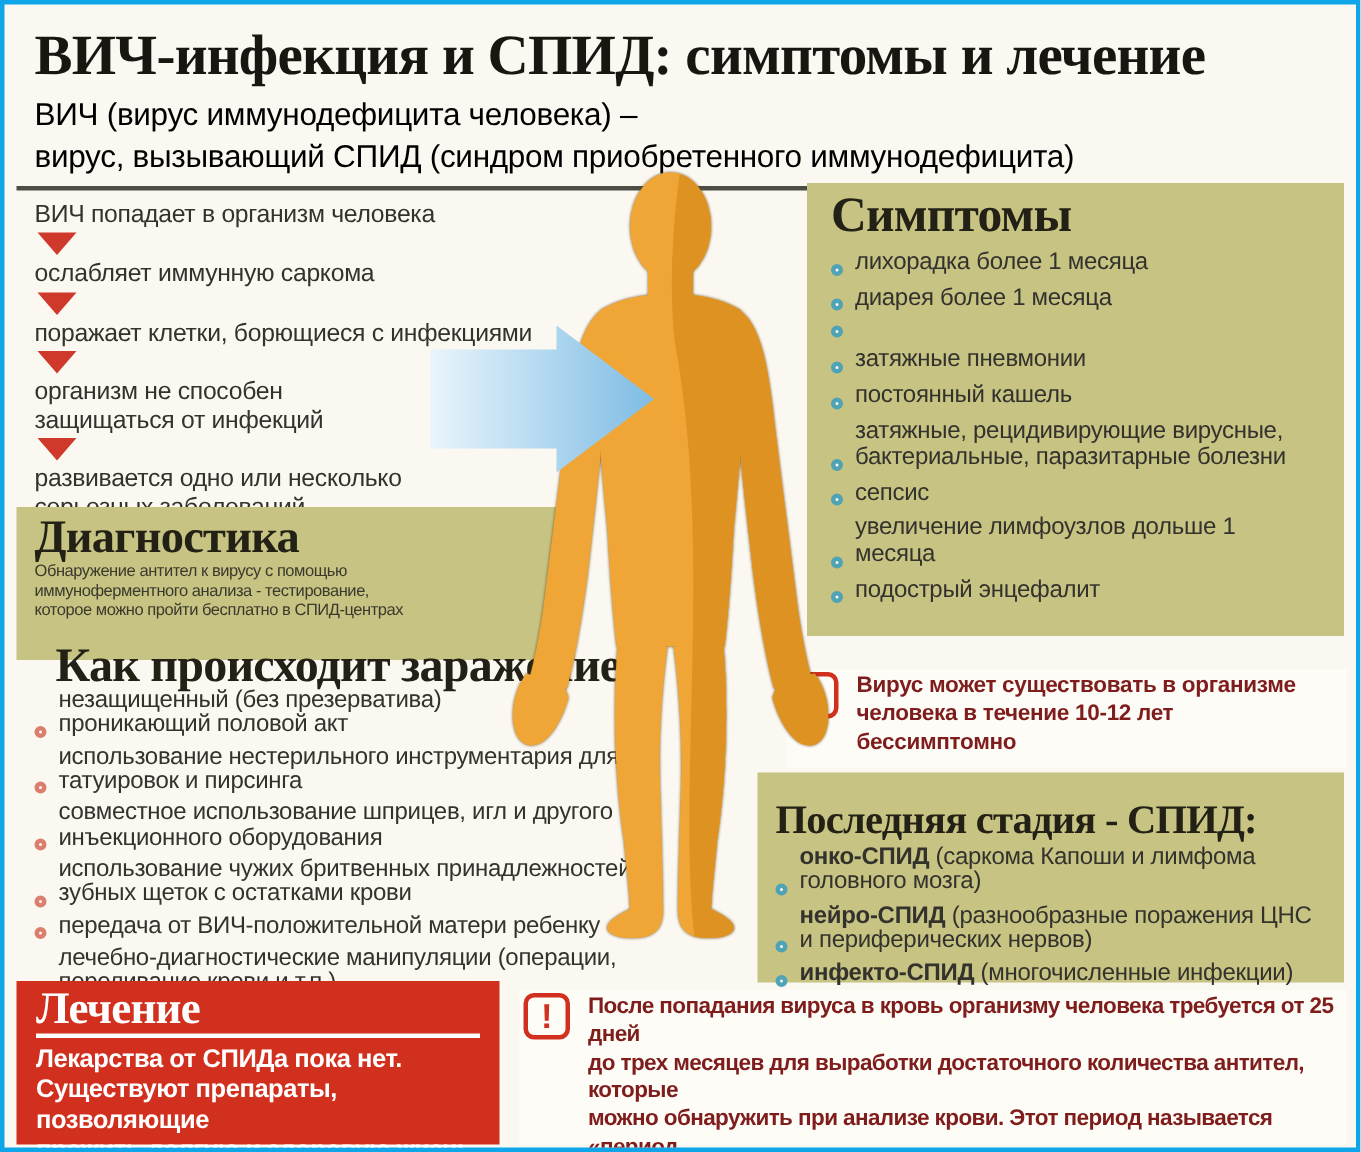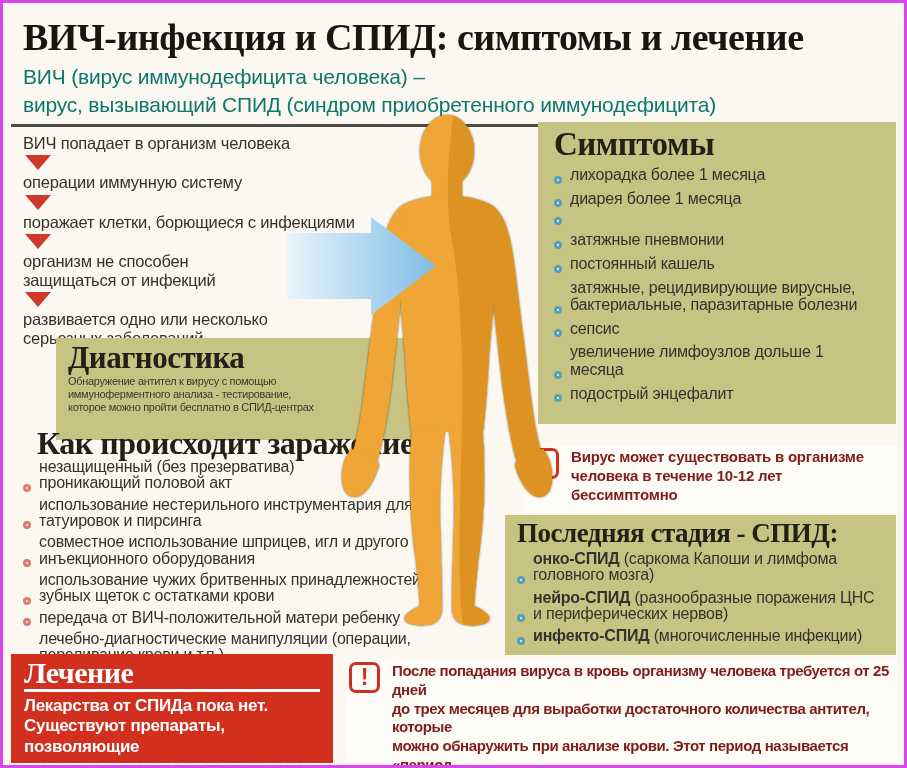--- a/index.html
+++ b/index.html
@@ -1,32 +1,32 @@
 <!DOCTYPE html>
 <html><head>
 <meta charset="utf-8">
 <style>
   * { margin:0; padding:0; box-sizing:border-box; }
   html,body { width:907px; height:768px; }
   body { font-family:"Liberation Sans", sans-serif; background:#e8e6e0; }
   .poster {
     position:relative; width:907px; height:768px;
-    background:#faf8f1; border:3px solid #d946ef; overflow:hidden;
+    background:#faf8f1; border:3px solid #0ea5e9; overflow:hidden;
   }
   .pre { white-space:pre-line; }
 
   
   .title {
     position:absolute; left:20px; top:12px; width:870px;
     font-family:"Liberation Serif", serif; font-weight:bold;
     font-size:38px; color:#181611; letter-spacing:-0.5px;
   }
   .subtitle {
     position:absolute; left:20px; top:60px; width:870px;
-    font-size:21px; line-height:1.32; color:#0f766e; letter-spacing:-0.2px;
+    font-size:21px; line-height:1.32; color:#000000; letter-spacing:-0.2px;
   }
   .hr-line {
     position:absolute; left:8px; right:8px; top:121px; height:3px;
     background:#4e4d45; z-index:1;
   }
 
   
   .flow { position:absolute; left:20px; top:131px; width:335px; z-index:2; }
   .flow-item { font-size:16.5px; line-height:1.12; color:#34322d; letter-spacing:-0.2px; }
   .tri {
@@ -35,21 +35,21 @@
     border-top:15px solid #cf392b;
   }
 
   
   .olive { background:#c6c383; z-index:2; position:absolute; }
   .serif-h {
     font-family:"Liberation Serif", serif; font-weight:bold; color:#232116;
     letter-spacing:-0.5px;
   }
 
-  .diag-box { left:8px; top:335px; width:372px; height:102px; padding:4px 12px;margin-left:45px; }
+  .diag-box { left:8px; top:335px; width:372px; height:102px; padding:4px 12px; }
   .diag-box .serif-h { font-size:31px; line-height:1.05; }
   .diag-text { font-size:11px; line-height:1.22; color:#3b392c; letter-spacing:-0.3px; }
 
   .trans-h { position:absolute; left:34px; top:422px; font-size:32px; z-index:2; }
   .trans-list { position:absolute; left:20px; top:456px; width:505px; z-index:2; }
 
   .li { display:flex; align-items:flex-end; margin-bottom:5px; }
   .bullet {
     flex:0 0 auto; width:8px; height:8px; border-radius:50%;
     background:#fbfaf4; margin:4px 8px 0 0;
@@ -86,42 +86,42 @@
   }
   .warn-icon {
     flex:0 0 auto; width:31px; height:31px; border:3px solid #d2301f; border-radius:7px;
     color:#d2301f; font-weight:bold; font-size:23px; line-height:25px; text-align:center;
     background:#fdfcf6; margin-right:12px;
   }
   .warn-text { font-weight:bold; font-size:15px; line-height:1.25; color:#7f1d1d; letter-spacing:-0.2px; }
 
   .warn-virus { left:521px; top:443px; width:374px; height:66px; padding:2px 0 0 4px; }
 
-  .stage-box { left:502px; top:512px; width:391px; height:140px; padding:3px 12px; }
+  .stage-box { left:502px; top:512px; width:391px; height:140px; padding:16px 12px; }
   .stage-box .serif-h { font-size:27px; line-height:1.15; margin-bottom:2px; }
   .stage-box .li { margin-bottom:6px; }
   .stage-name { font-weight:bold; }
 
   .warn-window { left:343px; top:657px; width:552px; height:103px; padding:2px 0 0 3px; }
   .warn-window .warn-text { letter-spacing:-0.4px; }
 </style>
 </head>
 <body>
 
 <div class="poster">
 
   <div class="title">ВИЧ-инфекция и СПИД: симптомы и лечение</div>
   <div class="subtitle pre">ВИЧ (вирус иммунодефицита человека) –
 вирус, вызывающий СПИД (синдром приобретенного иммунодефицита)</div>
   <div class="hr-line"></div>
 
   <div class="flow">
     <div class="flow-item pre">ВИЧ попадает в организм человека</div>
     <div class="tri"></div>
-    <div class="flow-item pre">операции иммунную систему</div>
+    <div class="flow-item pre">ослабляет иммунную саркома</div>
     <div class="tri"></div>
     <div class="flow-item pre">поражает клетки, борющиеся с инфекциями</div>
     <div class="tri"></div>
     <div class="flow-item pre">организм не способен
 защищаться от инфекций</div>
     <div class="tri"></div>
     <div class="flow-item pre">развивается одно или несколько
 серьезных заболеваний</div>
   </div>
 

